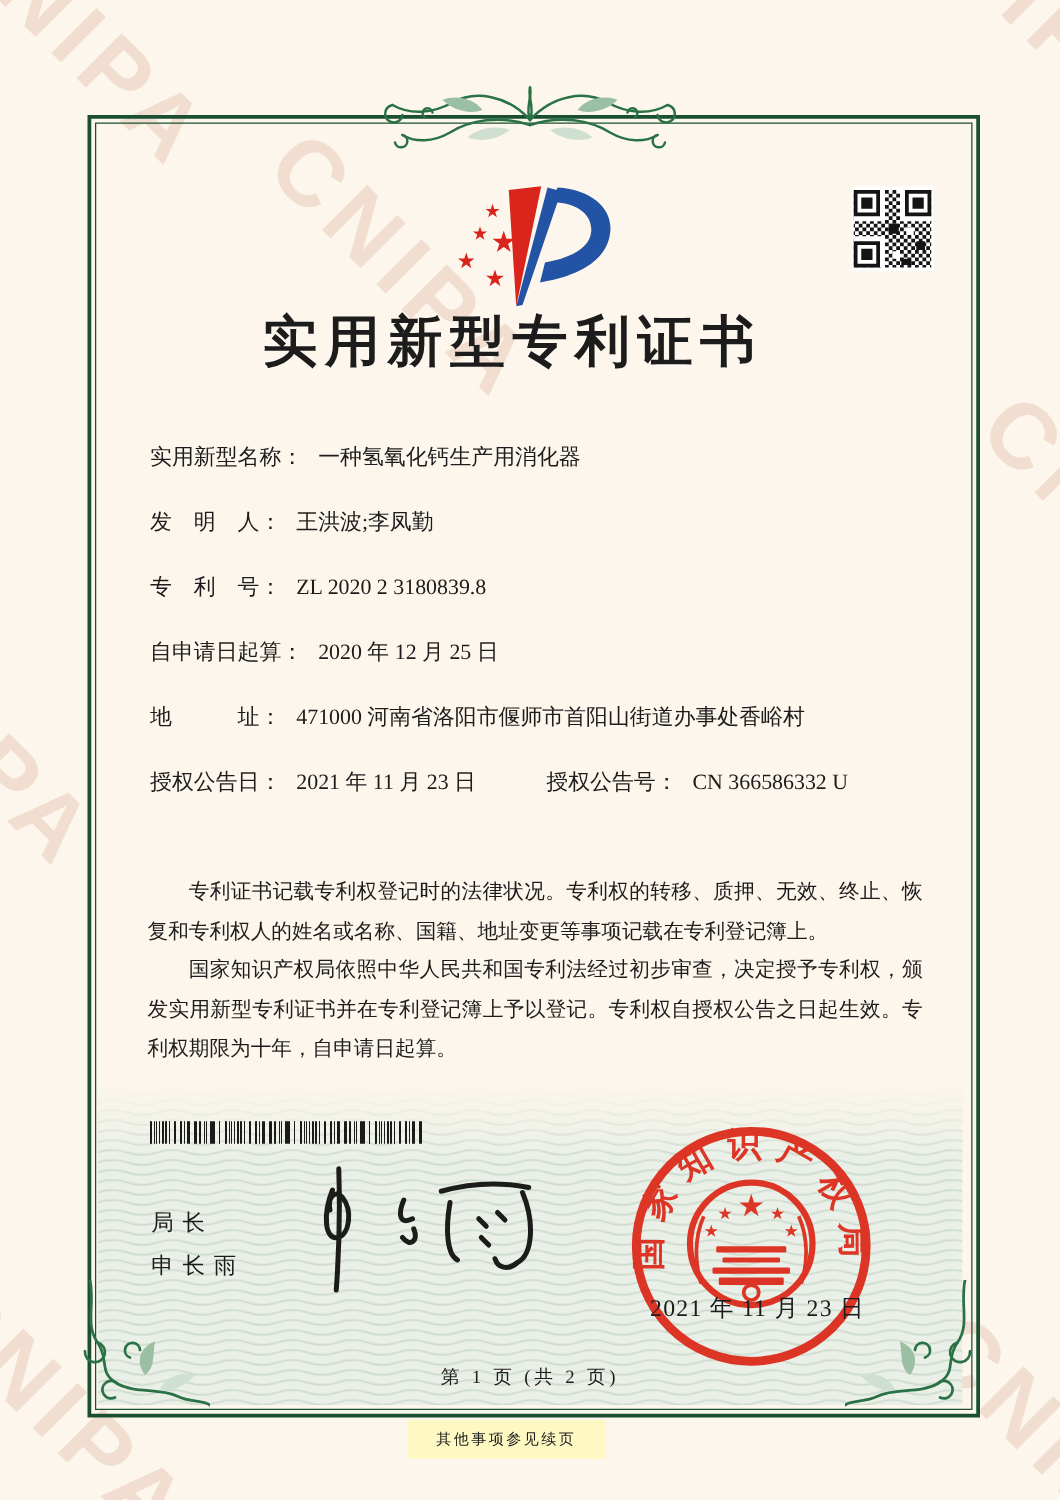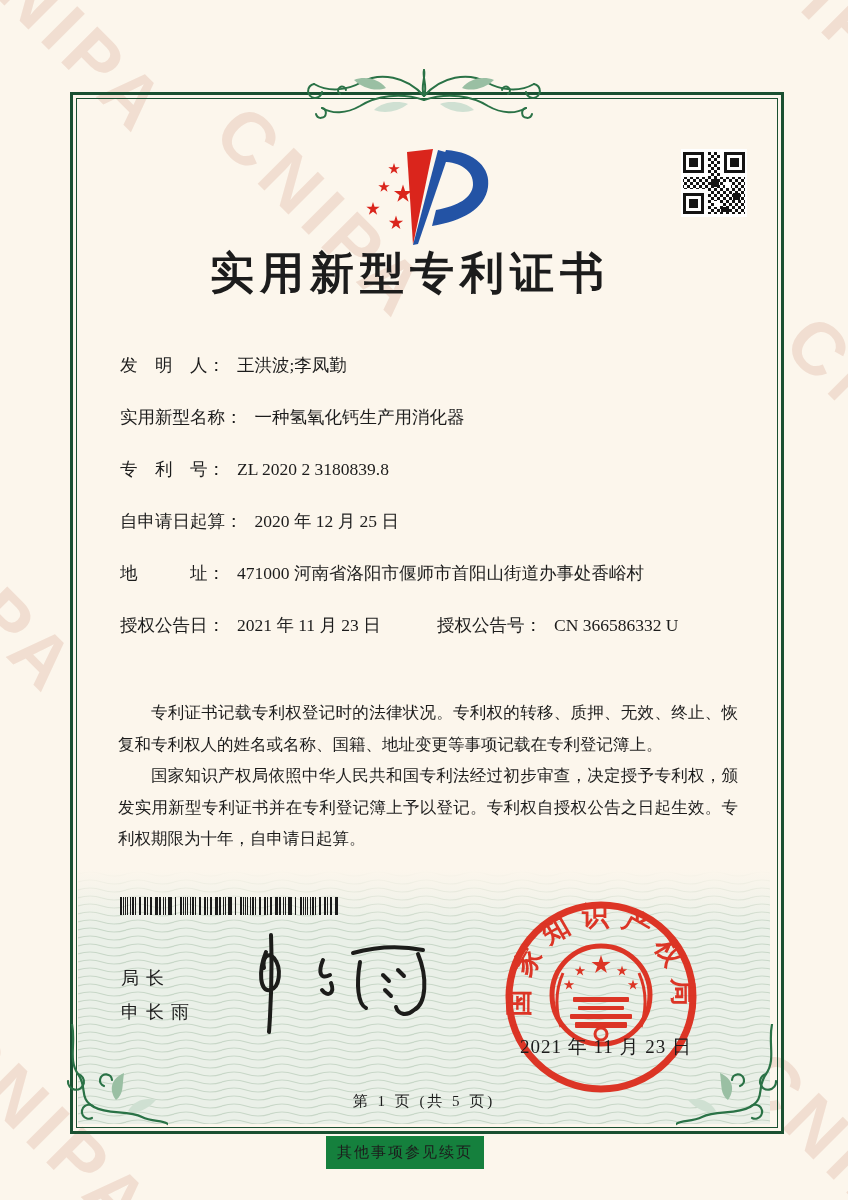--- a/index.html
+++ b/index.html
@@ -34,22 +34,22 @@
     background:
       repeating-linear-gradient(90deg,#1b1b1b 0 2px,rgba(0,0,0,0) 2px 3px,#1b1b1b 3px 4px,rgba(0,0,0,0) 4px 7px,#1b1b1b 7px 8px,rgba(0,0,0,0) 8px 12px),
       repeating-linear-gradient(90deg,#1b1b1b 0 1px,rgba(0,0,0,0) 1px 5px);}
   .director-title{position:absolute;left:121px;top:966px;font-size:18px;letter-spacing:7px;z-index:3;}
   .director-name{position:absolute;left:121px;top:1000px;font-size:18px;letter-spacing:7px;z-index:3;}
   .signature{position:absolute;left:238px;top:920px;z-index:4;}
   .seal{position:absolute;left:501px;top:897px;z-index:3;}
   .seal-date{position:absolute;left:520px;top:1034px;font-size:19px;z-index:4;letter-spacing:1px;white-space:pre;}
   .page-indicator{position:absolute;left:0;width:848px;top:1092px;text-align:center;font-size:15px;
                   letter-spacing:3px;z-index:3;}
-  .continuation{position:absolute;left:326px;top:1136px;width:158px;padding:7px 0;background:#15803d;
-                text-align:center;font-size:15px;letter-spacing:2px;z-index:2;}
+  .continuation{position:absolute;left:326px;top:1136px;width:158px;padding:7px 0;background:#fef9c3;
+                text-align:center;font-size:12px;letter-spacing:2px;z-index:2;}
 </style>
 </head>
 <body>
 
 <div class="page">
 
   <div class="wm" style="left:-70px;top:-15px;">CNIPA</div>
   <div class="wm" style="left:690px;top:-45px;">CNIPA</div>
   <div class="wm" style="left:190px;top:170px;">CNIPA</div>
   <div class="wm" style="left:760px;top:380px;">CNIPA</div>
@@ -158,26 +158,26 @@
       <rect x="52" y="44" width="7" height="7" fill="#141414"></rect>
       <rect x="33" y="52" width="6" height="6" fill="#ffffff"></rect>
       <rect x="40" y="58" width="8" height="5" fill="#141414"></rect>
     </g>
   </svg>
 
   <div class="title">实用新型专利证书</div>
 
   <div class="fields">
     <div class="field-row">
+      <span class="flabel">实用新型名称：</span>
+      <span class="fvalue">一种氢氧化钙生产用消化器</span>
+    </div>
+    <div class="field-row">
       <span class="flabel">发　明　人：</span>
       <span class="fvalue">王洪波;李凤勤</span>
-    </div>
-    <div class="field-row">
-      <span class="flabel">实用新型名称：</span>
-      <span class="fvalue">一种氢氧化钙生产用消化器</span>
     </div>
     <div class="field-row">
       <span class="flabel">专　利　号：</span>
       <span class="fvalue">ZL 2020 2 3180839.8</span>
     </div>
     <div class="field-row">
       <span class="flabel">自申请日起算：</span>
       <span class="fvalue">2020 年 12 月 25 日</span>
     </div>
     <div class="field-row">
@@ -236,16 +236,16 @@
         <rect x="-31" y="19" width="62" height="5" rx="1"></rect>
         <rect x="-26" y="27" width="52" height="6" rx="1"></rect>
         <circle cy="39" r="6" fill="none" stroke="#dc2a1a" stroke-width="3"></circle>
         <path d="M-40,32 C-45,16 -46,-4 -38,-22" fill="none" stroke="#dc2a1a" stroke-width="3"></path>
         <path d="M40,32 C45,16 46,-4 38,-22" fill="none" stroke="#dc2a1a" stroke-width="3"></path>
       </g>
     </g>
   </svg>
   <div class="seal-date">2021 年 11 月 23 日</div>
 
-  <div class="page-indicator">第 1 页 (共 5 页)</div>
+  <div class="page-indicator">第 1 页 (共 2 页)</div>
   <div class="continuation">其他事项参见续页</div>
 
 </div>
 
 </body></html>

